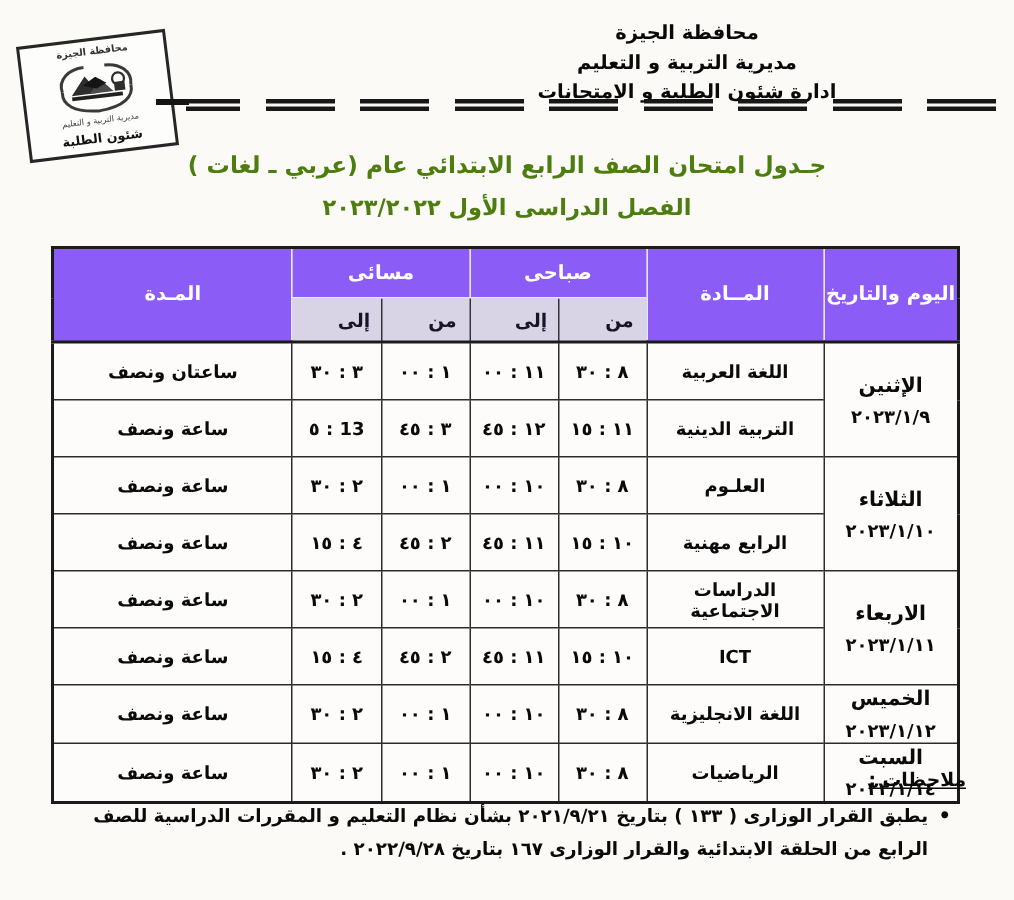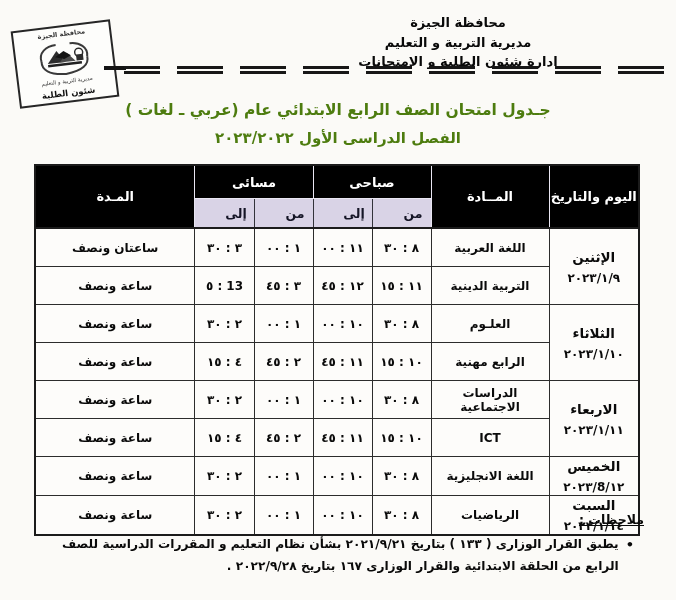--- a/index.html
+++ b/index.html
@@ -45,21 +45,21 @@
   .title-1{font-size:15.5px;letter-spacing:.2px;}
   .title-2{font-size:15px;margin-top:10px;}
 
   
   table.sched{
     position:absolute;top:164px;right:36px;width:604px;
     border-collapse:collapse;table-layout:fixed;
     border:2px solid #1b1b1b;background:#fdfcfa;
   }
   table.sched thead tr.main th{
-    background:#000000;color:#fff;font-size:13px;font-weight:bold;
+    background:#8b5cf6;color:#fff;font-size:13px;font-weight:bold;
     height:30px;border:1px solid #e9e6f2;
   }
   table.sched thead tr.subs th{
     background:#d9d3e6;color:#151526;font-size:12.5px;font-weight:bold;
     height:26px;border:1px solid #33333a;padding-left:24px;
   }
   table.sched thead{border-bottom:2px solid #1b1b1b;}
   table.sched th.span-col{border:1px solid #e9e6f2;margin-left:41px;}
   table.sched td{
     border:1px solid #2c2c2c;text-align:center;vertical-align:middle;
@@ -200,21 +200,21 @@
           <td class="subject-cell">ICT</td>
           <td class="time-cell">١٠ : ١٥</td>
           <td class="time-cell">١١ : ٤٥</td>
           <td class="time-cell">٢ : ٤٥</td>
           <td class="time-cell">٤ : ١٥</td>
           <td class="duration-cell">ساعة ونصف</td>
         </tr>
         <tr>
           <td class="day-cell" rowspan="1">
             <div class="day-name">الخميس</div>
-            <div class="day-date">٢٠٢٣/8/١٢</div>
+            <div class="day-date">٢٠٢٣/١/١٢</div>
           </td>
           <td class="subject-cell">اللغة الانجليزية</td>
           <td class="time-cell">٨ : ٣٠</td>
           <td class="time-cell">١٠ : ٠٠</td>
           <td class="time-cell">١ : ٠٠</td>
           <td class="time-cell">٢ : ٣٠</td>
           <td class="duration-cell">ساعة ونصف</td>
         </tr>
         <tr>
           <td class="day-cell" rowspan="1">

